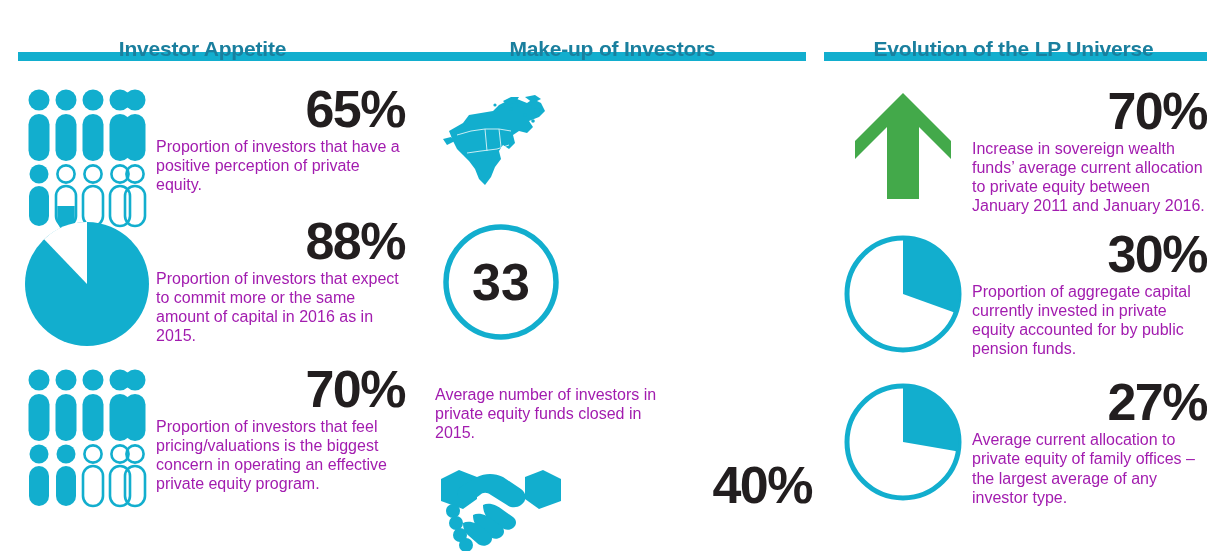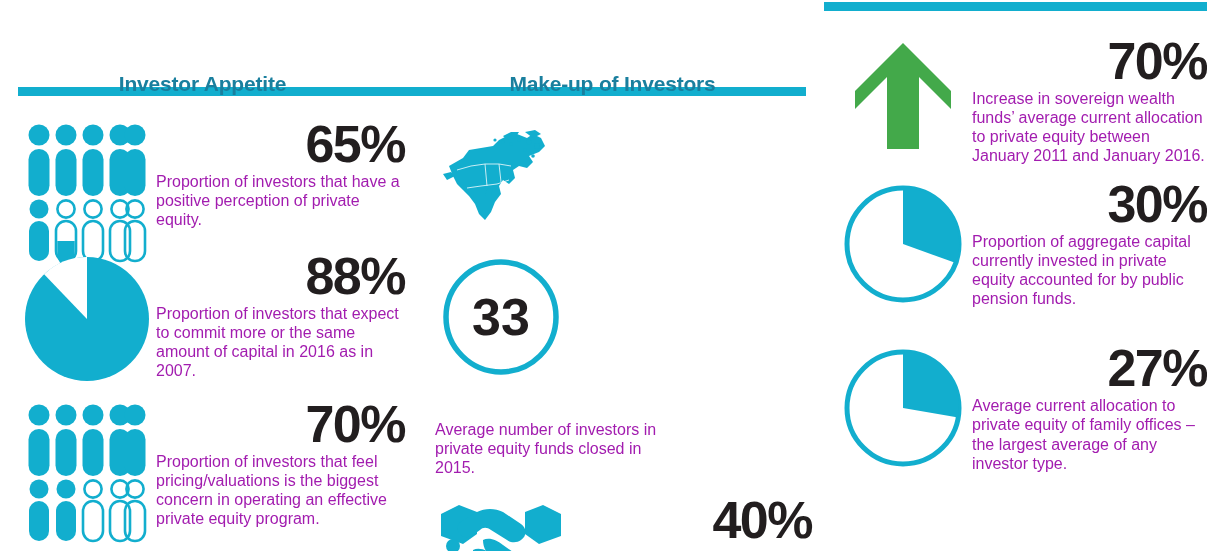--- a/index.html
+++ b/index.html
@@ -24,21 +24,20 @@
   .col-2{width:407px;padding-left:8px;}
   .col-3{width:395px;padding-left:8px;}
 
   .col-head{
     height:50px;
     display:flex;
     align-items:flex-start;
     justify-content:center;
     padding-top:37px;
     box-sizing:border-box;
-    margin-top:35px;
   }
   .col-head-title{
     font-size:21px;
     font-weight:bold;
     color:#1A7F9E;
     letter-spacing:-0.2px;
     white-space:nowrap;
   }
   .col-rule{
     height:9px;
@@ -99,21 +98,21 @@
   .col-1 .r1{margin-top:8px;}
   .col-1 .r2{margin-top:16px;}
   .col-1 .r3{margin-top:18px;}
 
   .col-2 .r1{margin-top:14px;}
   .col-2 .r2{margin-top:24px;flex-direction:column;}
   .col-2 .r3{}
 
   .col-3 .r1{margin-top:10px;}
   .col-3 .r2{margin-top:14px;}
-  .col-3 .r3{margin-top:36px;}
+  .col-3 .r3{margin-top:20px;}
 
   svg{display:block;overflow:visible;}
 </style>
 </head>
 <body>
 
 <div class="board">
 
   <div class="column col-1">
     <div class="col-head">
@@ -169,21 +168,21 @@
 
       <div class="stat-row r2">
         <div class="icon-cell">
           <svg width="126" height="126" viewBox="0 0 126 126">
             <circle cx="63" cy="63" r="62" fill="#12AECE"></circle>
             <path d="M63 63 L63 1 A62 62 0 0 0 20.1 18.2 Z" fill="#FFFFFF"></path>
           </svg>
         </div>
         <div class="text-cell">
           <div class="big-number">88%</div>
-          <p class="caption">Proportion of investors that expect to commit more or the same amount of capital in 2016 as in 2007.</p>
+          <p class="caption">Proportion of investors that expect to commit more or the same amount of capital in 2016 as in 2015.</p>
         </div>
       </div>
 
       <div class="stat-row r3">
         <div class="icon-cell">
           <svg width="118" height="112" viewBox="0 0 118 112">
             <g fill="#12AECE">
               <circle cx="11" cy="11" r="10.5"></circle>
                 <rect x="0.5" y="25" width="21" height="47" rx="10.5"></rect>
               <circle cx="38" cy="11" r="10.5"></circle>
@@ -300,20 +299,23 @@
         </div>
         <div class="text-cell">
           <div class="big-number">40%</div>
         </div>
       </div>
 
     </div>
   </div>
 
   <div class="column col-3">
+    <div class="col-head">
+      <div class="col-head-title">Evolution of the LP Universe</div>
+    </div>
     <div class="col-rule"></div>
 
     <div class="rows">
 
       <div class="stat-row r1">
         <div class="icon-cell">
           <svg width="100" height="110" viewBox="0 0 100 110">
             <path d="M50 2 L98 50 L98 68 L66 36 L66 108 L34 108 L34 36 L2 68 L2 50 Z" fill="#43A94A"></path>
           </svg>
         </div>

